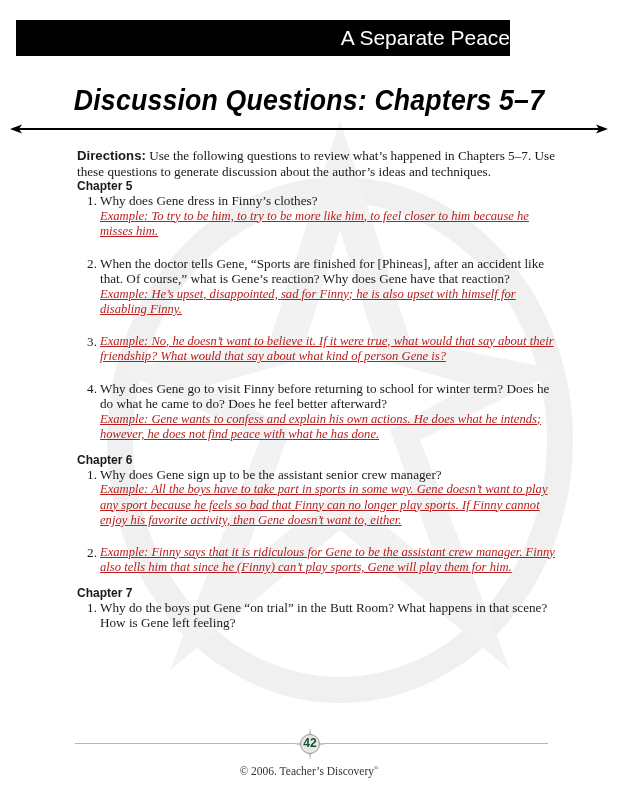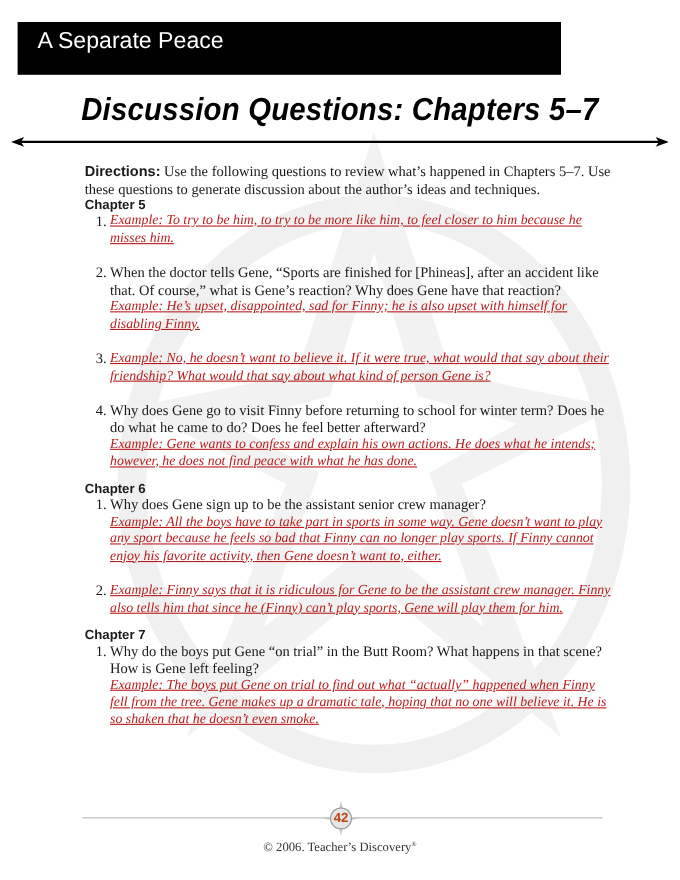--- a/index.html
+++ b/index.html
@@ -2,24 +2,24 @@
 <html><head>
   <meta charset="utf-8">
   <style>
     html, body { margin: 0; padding: 0; }
     body {
       width: 618px; height: 800px; background: #ffffff; position: relative; overflow: hidden;
       font-family: "Liberation Serif", "DejaVu Serif", serif; color: #1a1a1a;
     }
     .watermark { position: absolute; left: 90px; top: 110px; width: 560px; height: 640px; pointer-events: none; }
     .header-bar {
-      position: absolute; left: 16px; top: 20px; width: 494px; height: 48px;
+      position: absolute; left: 16px; top: 20px; width: 494px; height: 36px;
       background: #000; color: #fff;
       font-family: "Liberation Sans", "DejaVu Sans", sans-serif; font-size: 21px;
-      line-height: 36px; padding-left: 18px; box-sizing: border-box;
+      line-height: 36px; padding-left: 18px; box-sizing: border-box; text-align: right;
     }
     .title {
       position: absolute; left: 0; top: 84px; width: 618px; text-align: center;
       font-family: "Liberation Sans", "DejaVu Sans", sans-serif; font-weight: bold; font-style: italic;
       font-size: 29px; letter-spacing: 0.2px; color: #000; transform: scaleX(0.92);
     }
     .arrow-rule { position: absolute; left: 10px; top: 124px; width: 598px; height: 10px; }
     .content { position: absolute; left: 77px; top: 148px; width: 480px; font-size: 13.2px; line-height: 15.5px; }
     .directions { margin: 0 0 0 0; }
     .directions b { font-family: "Liberation Sans", "DejaVu Sans", sans-serif; font-weight: bold; }
@@ -30,21 +30,21 @@
     .q { position: relative; padding-left: 23px; margin: 0 0 16px 0; }
     .q:last-child { margin-bottom: 10px; }
     .q .num { position: absolute; left: 0; top: 0; width: 20px; text-align: right; }
     .q .example { font-style: italic; font-size: 12.6px; color: #b91c1c; text-decoration: underline; }
     .footer-rule { position: absolute; left: 75px; top: 743px; width: 473px; height: 1px; background: #b5b5b5; }
     .page-badge {
       position: absolute; left: 294px; top: 728px; width: 32px; height: 32px;
     }
     .page-num {
       position: absolute; left: 294px; top: 736px; width: 32px; text-align: center;
-      font-family: "Liberation Sans", "DejaVu Sans", sans-serif; font-weight: bold; font-size: 12px; color: #c2410c;
+      font-family: "Liberation Sans", "DejaVu Sans", sans-serif; font-weight: bold; font-size: 12px; color: #14532d;
     }
     .copyright {
       position: absolute; left: 0; top: 765px; width: 618px; text-align: center;
       font-size: 11.5px; color: #333;
     }
     .copyright sup { font-size: 6px; }
   </style>
 </head>
 <body>
 
@@ -74,20 +74,21 @@
 
 <div class="content">
   <p class="directions">
     <b>Directions:</b><span> Use the following questions to review what’s happened in Chapters 5–7. Use these questions to generate discussion about the author’s ideas and techniques.</span>
   </p>
 
   <div>
     <p class="chapter-head">Chapter 5</p>
     <div class="q">
       <span class="num">1.</span>
+      <div>Why does Gene dress in Finny’s clothes?</div>
       <div class="example">Example: To try to be him, to try to be more like him, to feel closer to him because he misses him.</div>
     </div>
     <div class="q">
       <span class="num">2.</span>
       <div>When the doctor tells Gene, “Sports are finished for [Phineas], after an accident like that. Of course,” what is Gene’s reaction? Why does Gene have that reaction?</div>
       <div class="example">Example: He’s upset, disappointed, sad for Finny; he is also upset with himself for disabling Finny.</div>
     </div>
     <div class="q">
       <span class="num">3.</span>
       <div class="example">Example: No, he doesn’t want to believe it. If it were true, what would that say about their friendship? What would that say about what kind of person Gene is?</div>
@@ -110,21 +111,20 @@
       <span class="num">2.</span>
       <div class="example">Example: Finny says that it is ridiculous for Gene to be the assistant crew manager. Finny also tells him that since he (Finny) can’t play sports, Gene will play them for him.</div>
     </div>
   </div>
 
   <div>
     <p class="chapter-head">Chapter 7</p>
     <div class="q">
       <span class="num">1.</span>
       <div>Why do the boys put Gene “on trial” in the Butt Room? What happens in that scene? How is Gene left feeling?</div>
-      <div class="example">Example: The boys put Gene on trial to find out what “actually” happened when Finny fell from the tree. Gene makes up a dramatic tale, hoping that no one will believe it. He is so shaken that he doesn’t even smoke.</div>
     </div>
   </div>
 </div>
 
 <div class="footer-rule"></div>
 <svg class="page-badge" viewBox="0 0 32 32">
   <polygon points="16,0 19,13 32,16 19,19 16,32 13,19 0,16 13,13" fill="#c8c8c8"></polygon>
   <circle cx="16" cy="16" r="9.5" fill="#e6e6e6" stroke="#9a9a9a" stroke-width="1"></circle>
 </svg>
 <div class="page-num">42</div>

